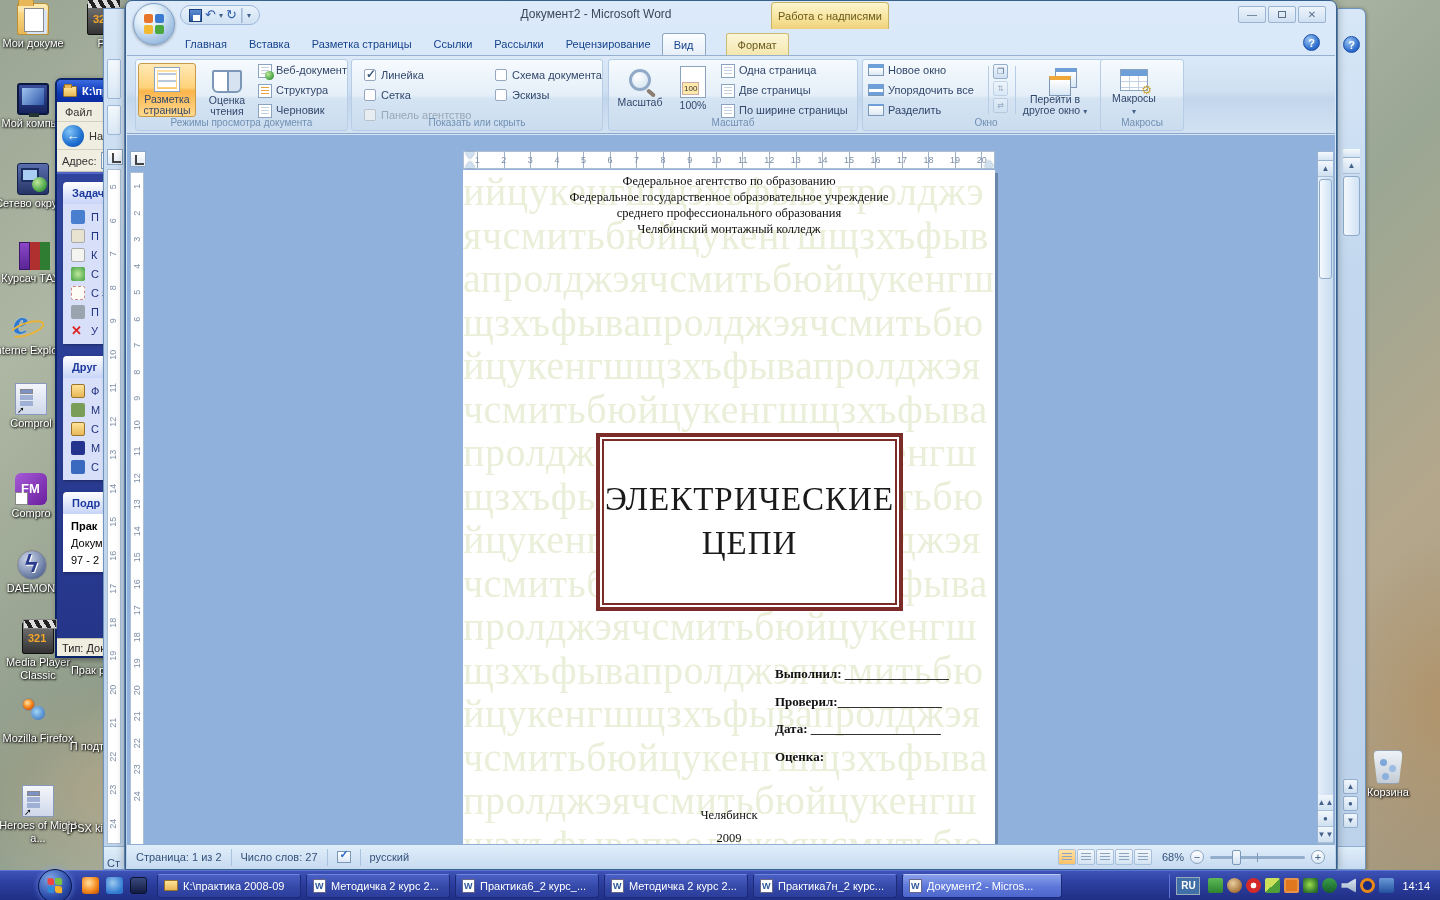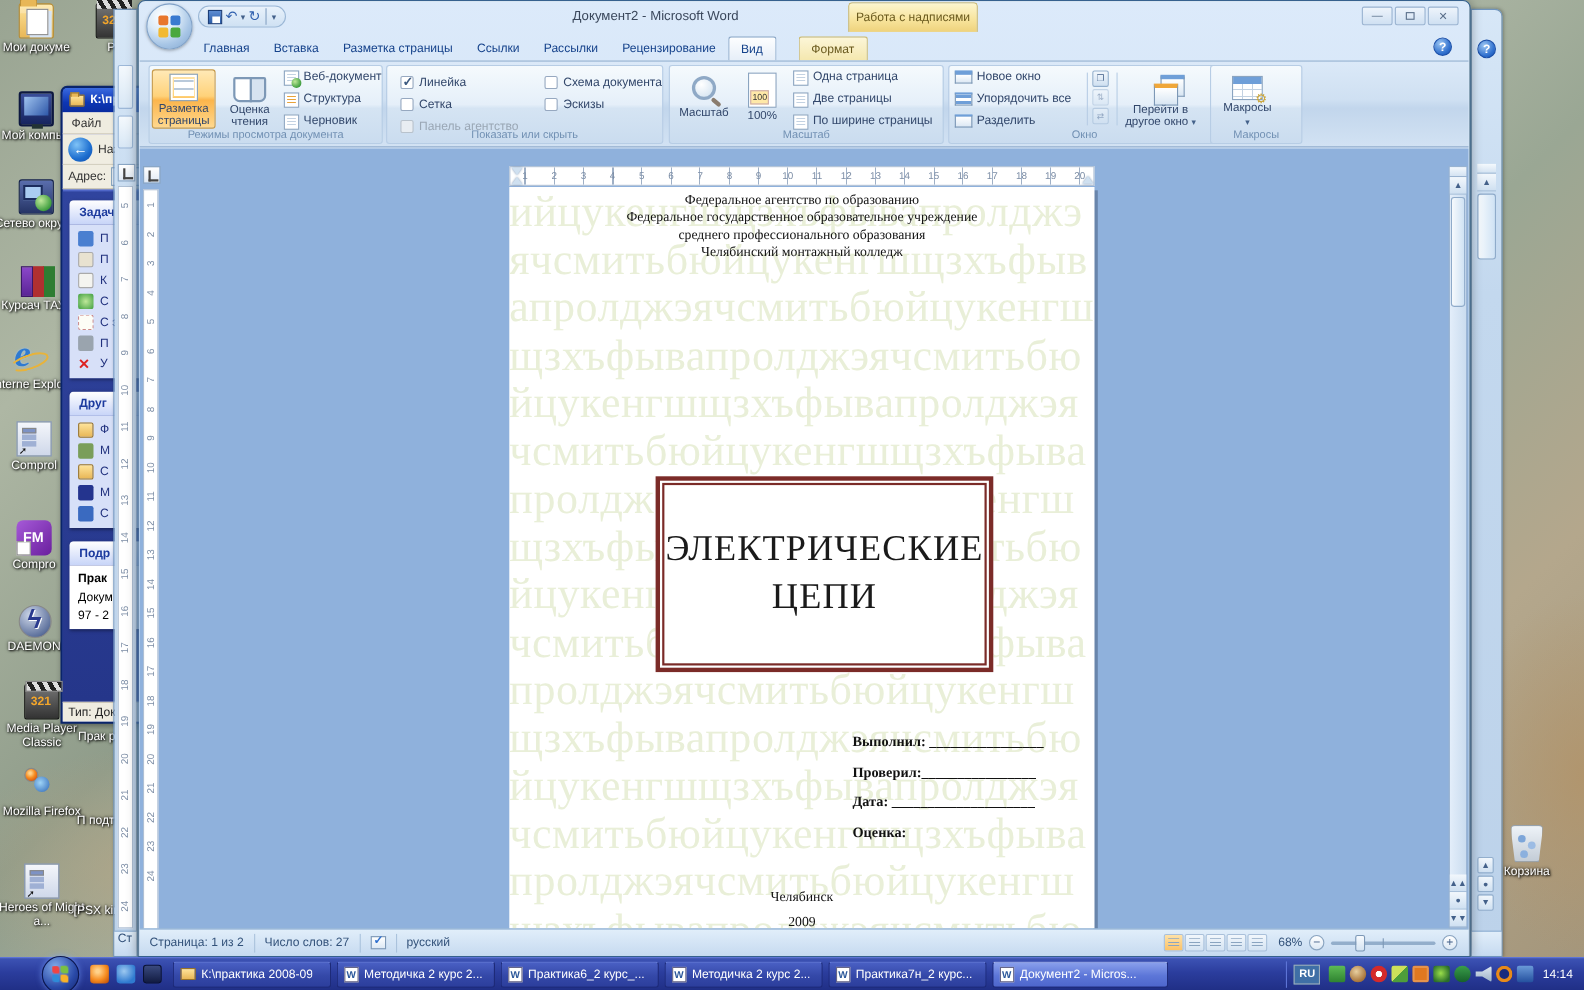--- a/index.html
+++ b/index.html
@@ -69,21 +69,21 @@
 
 .backstrip{position:absolute;background:linear-gradient(#d7e7f7,#c3d8ee 30%,#bcd2ea);border:1px solid #6f94bd;box-shadow:1px 0 3px rgba(0,0,0,.25)}
 .lbox{width:16px;height:16px;background:linear-gradient(#fff,#dfe9f4);border:1px solid #8aa6c4;position:absolute}
 .lbox::after{content:"";position:absolute;left:4px;top:3px;width:7px;height:8px;border-left:2px solid #444;border-bottom:2px solid #444}
 .vruler{position:absolute;background:#fff;border:1px solid #aebfd4;width:14px;overflow:hidden}
 .vruler span{display:block;text-align:center;font-size:9px;color:#7d8ea6;transform:rotate(-90deg)}
 .vr-main span{height:26.5px;line-height:26.5px}
 .vr-back span{height:33.5px;line-height:33.5px}
 .helpbtn{width:17px;height:17px;border-radius:50%;background:radial-gradient(circle at 35% 30%,#9cc6f2,#2e6fce 65%,#1b4fa8);border:1px solid #1b4fa8;color:#fff;font-weight:bold;font-size:11px;display:flex;align-items:center;justify-content:center}
 .sbarbtn{width:15px;height:15px;background:linear-gradient(#f2f7fc,#cfe0f1);border:1px solid #93afcd;border-radius:2px;display:flex;align-items:center;justify-content:center;font-size:8px;color:#44618a}
-.statfrag{position:absolute;left:0;right:0;bottom:0;height:23px;background:linear-gradient(#e1eefa,#c6daf0);border-top:1px solid #8fb0d3;font-size:11px;color:#33527a;display:flex;align-items:flex-start;padding:0 3px}
+.statfrag{position:absolute;left:0;right:0;bottom:0;height:23px;background:linear-gradient(#e1eefa,#c6daf0);border-top:1px solid #8fb0d3;font-size:11px;color:#33527a;display:flex;align-items:flex-end;padding:0 3px}
 
 
 #word{position:absolute;left:125px;top:0;width:1212px;height:870px;border:1px solid #36618e;border-radius:7px 7px 0 0;background:linear-gradient(#dceafa,#c2d8ef 60%,#bcd2ea);box-shadow:0 0 10px rgba(0,0,0,.35)}
 .titlebar{position:absolute;top:0;left:0;right:0;height:28px}
 .office-orb{position:absolute;left:7px;top:2px;width:42px;height:42px;border-radius:50%;background:radial-gradient(circle at 35% 28%,#ffffff,#dcebf8 35%,#a8c6e6 65%,#7fa5cf);border:1px solid #7fa0c6;box-shadow:0 1px 3px rgba(0,0,0,.35);z-index:5;display:flex;align-items:center;justify-content:center}
 .orb-logo{width:20px;height:20px;display:grid;grid-template-columns:9px 9px;grid-template-rows:9px 9px;gap:2px}
 .orb-logo i{border-radius:2px}
 .qat{position:absolute;left:54px;top:4px;height:20px;display:flex;align-items:center;gap:3px;padding:0 8px;background:linear-gradient(#e9f2fb,#cfe1f3);border:1px solid #9cb8d6;border-radius:10px}
 .qbtn{font-size:13px;color:#2f5fae;line-height:16px}
 .qsave{width:13px;height:13px;background:linear-gradient(#5d8cd2,#2d5ea8);border:1px solid #1d3f78;position:relative}

